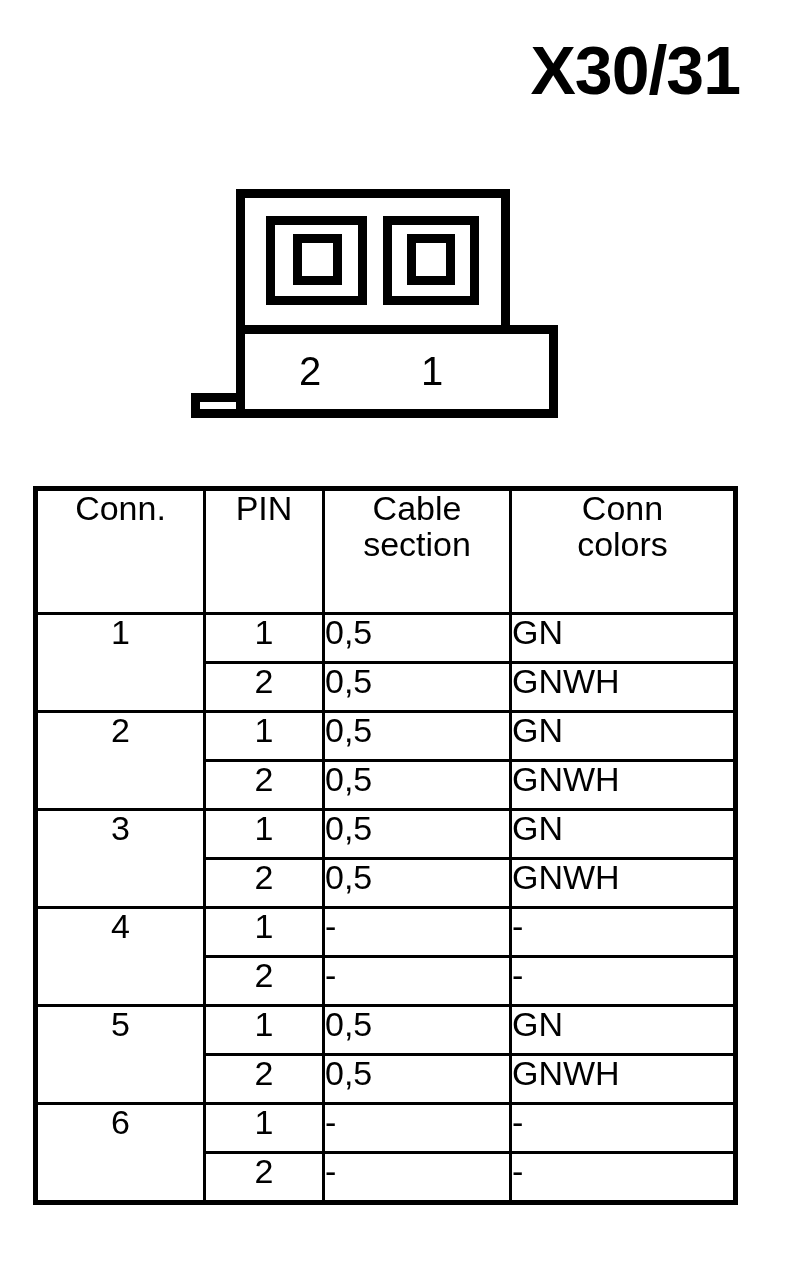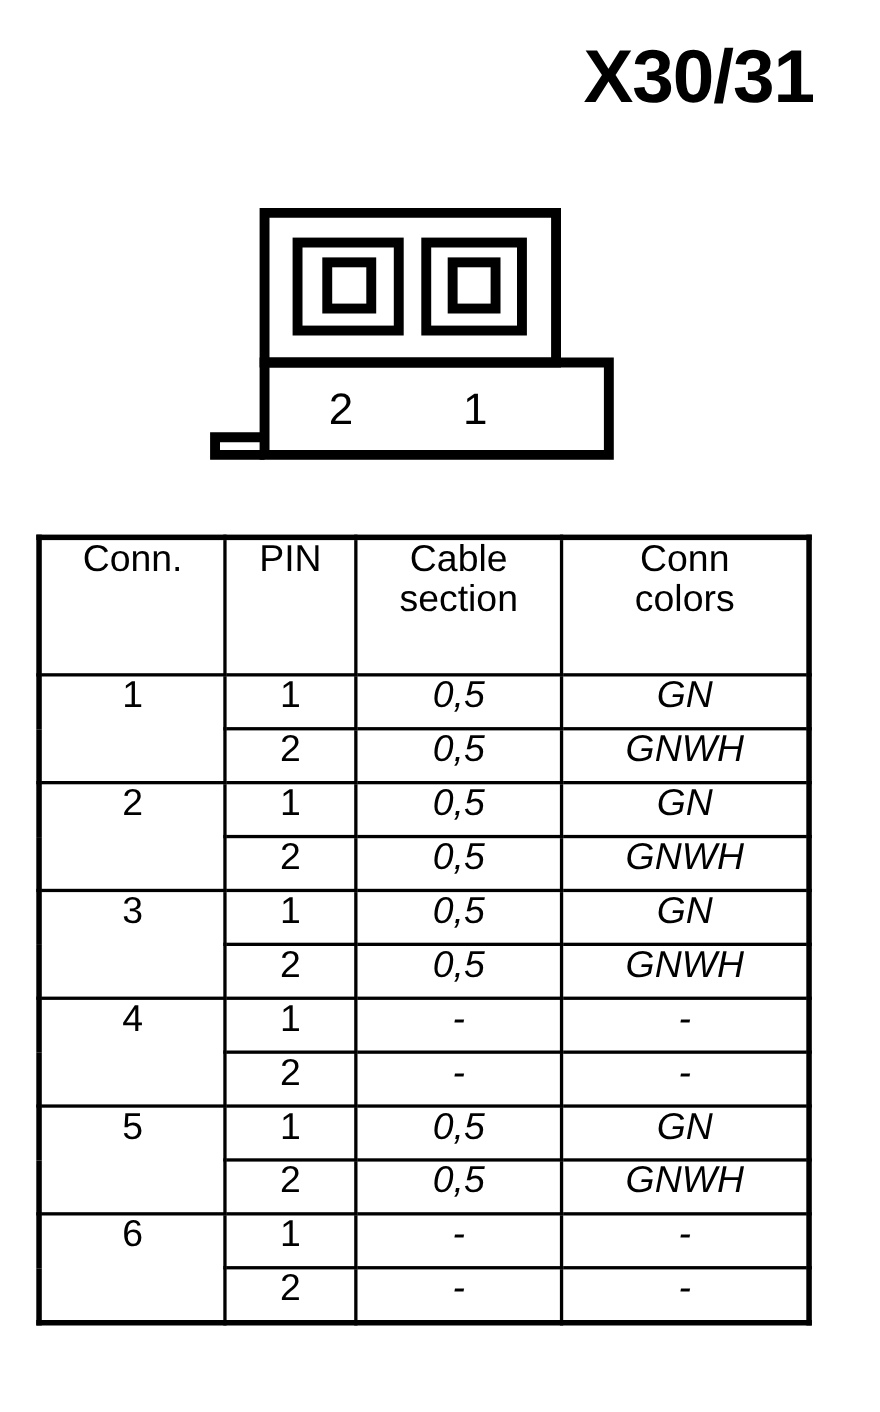--- a/index.html
+++ b/index.html
@@ -82,25 +82,24 @@
   td.conn-cell {
     text-align: center;
     vertical-align: top;
     padding: 2px 0 0 0;
   }
   td.pin-cell {
     text-align: center;
     padding: 2px 0 0 0;
   }
   td.cross-cell, td.color-cell {
-    text-align: center;
+    text-align: left;
     padding-left: 7px;
     vertical-align: top;
     padding-top: 2px;
-    font-style: italic;
   }
   td.dash {
     vertical-align: bottom;
     padding-bottom: 4px;
     padding-top: 0;
   }
 </style>
 </head>
 <body>
 

